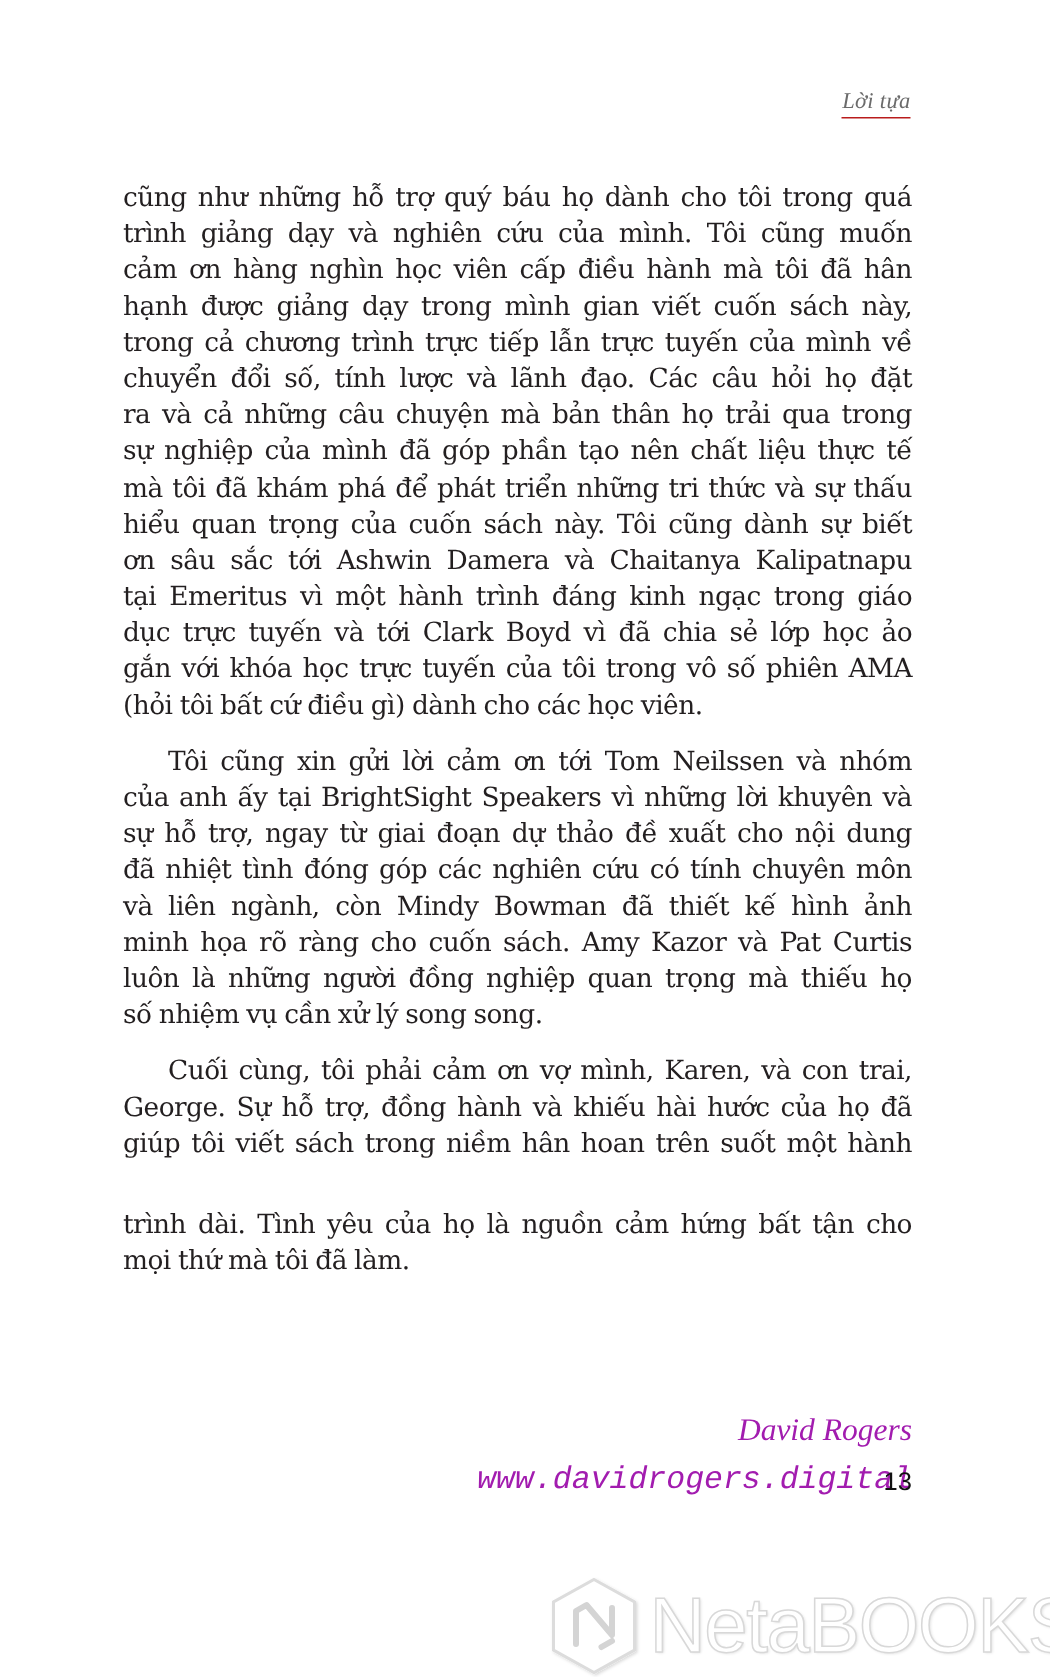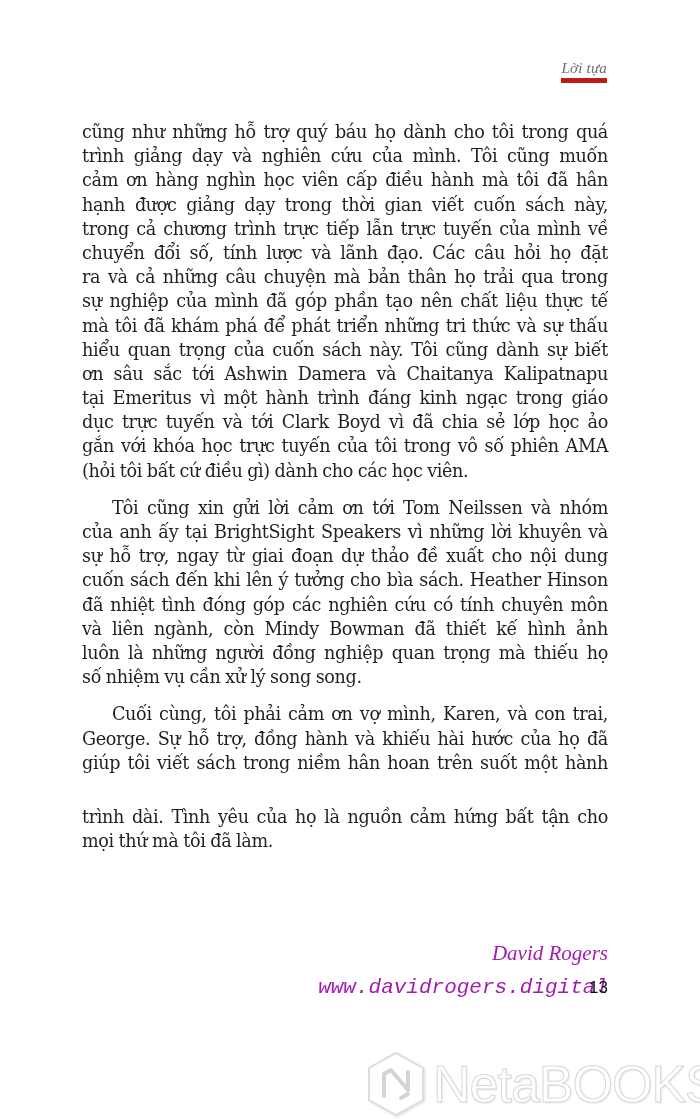--- a/index.html
+++ b/index.html
@@ -17,21 +17,21 @@
   }
   .running-head {
     position: absolute;
     top: 60px;
     right: 93px;
     font-family: "Liberation Serif", "DejaVu Serif", serif;
     font-style: italic;
     font-size: 15px;
     color: #6b6b6b;
     padding-bottom: 1px;
-    border-bottom: 5px solid #b91c1c;
+    border-bottom: 1px solid #b91c1c;
     letter-spacing: 0.2px;
   }
   .text-block {
     position: absolute;
     left: 82px;
     top: 120px;
     width: 526px;
   }
   .para {
     margin: 0 0 13px 0;
@@ -100,40 +100,40 @@
 
 <div>
 
   <div class="running-head">Lời tựa</div>
 
   <div class="text-block" id="text-block">
       <div class="para">
         <span class="line" style="white-space: normal;">cũng như những hỗ trợ quý báu họ dành cho tôi trong quá</span>
         <span class="line" style="white-space: normal;">trình giảng dạy và nghiên cứu của mình. Tôi cũng muốn</span>
         <span class="line" style="white-space: normal;">cảm ơn hàng nghìn học viên cấp điều hành mà tôi đã hân</span>
-        <span class="line" style="white-space: normal;">hạnh được giảng dạy trong thời gian viết cuốn sách này,</span>
+        <span class="line" style="white-space: normal;">hạnh được giảng dạy trong mình gian viết cuốn sách này,</span>
         <span class="line" style="white-space: normal;">trong cả chương trình trực tiếp lẫn trực tuyến của mình về</span>
         <span class="line" style="white-space: normal;">chuyển đổi số, tính lược và lãnh đạo. Các câu hỏi họ đặt</span>
         <span class="line" style="white-space: normal;">ra và cả những câu chuyện mà bản thân họ trải qua trong</span>
         <span class="line" style="white-space: normal;">sự nghiệp của mình đã góp phần tạo nên chất liệu thực tế</span>
         <span class="line" style="white-space: normal;">mà tôi đã khám phá để phát triển những tri thức và sự thấu</span>
         <span class="line" style="white-space: normal;">hiểu quan trọng của cuốn sách này. Tôi cũng dành sự biết</span>
         <span class="line" style="white-space: normal;">ơn sâu sắc tới Ashwin Damera và Chaitanya Kalipatnapu</span>
         <span class="line" style="white-space: normal;">tại Emeritus vì một hành trình đáng kinh ngạc trong giáo</span>
         <span class="line" style="white-space: normal;">dục trực tuyến và tới Clark Boyd vì đã chia sẻ lớp học ảo</span>
         <span class="line" style="white-space: normal;">gắn với khóa học trực tuyến của tôi trong vô số phiên AMA</span>
         <span class="line last" style="white-space: nowrap; text-align-last: left;">(hỏi tôi bất cứ điều gì) dành cho các học viên.</span>
       </div>
       <div class="para">
         <span class="line indent" style="white-space: normal;">Tôi cũng xin gửi lời cảm ơn tới Tom Neilssen và nhóm</span>
         <span class="line" style="white-space: normal;">của anh ấy tại BrightSight Speakers vì những lời khuyên và</span>
         <span class="line" style="white-space: normal;">sự hỗ trợ, ngay từ giai đoạn dự thảo đề xuất cho nội dung</span>
-        <span class="line" style="white-space: normal;">cuốn sách đến khi lên ý tưởng cho bìa sách. Heather Hinson</span>
         <span class="line" style="white-space: normal;">đã nhiệt tình đóng góp các nghiên cứu có tính chuyên môn</span>
         <span class="line" style="white-space: normal;">và liên ngành, còn Mindy Bowman đã thiết kế hình ảnh</span>
+        <span class="line" style="white-space: normal;">minh họa rõ ràng cho cuốn sách. Amy Kazor và Pat Curtis</span>
         <span class="line" style="white-space: normal;">luôn là những người đồng nghiệp quan trọng mà thiếu họ</span>
         <span class="line last" style="white-space: nowrap; text-align-last: left;">số nhiệm vụ cần xử lý song song.</span>
       </div>
       <div class="para">
         <span class="line indent" style="white-space: normal;">Cuối cùng, tôi phải cảm ơn vợ mình, Karen, và con trai,</span>
         <span class="line" style="white-space: normal;">George. Sự hỗ trợ, đồng hành và khiếu hài hước của họ đã</span>
         <span class="line" style="white-space: normal;">giúp tôi viết sách trong niềm hân hoan trên suốt một hành</span>
         <span class="line" style="white-space: normal; margin-top: 30px;">trình dài. Tình yêu của họ là nguồn cảm hứng bất tận cho</span>
         <span class="line last" style="white-space: nowrap; text-align-last: left;">mọi thứ mà tôi đã làm.</span>
       </div>

